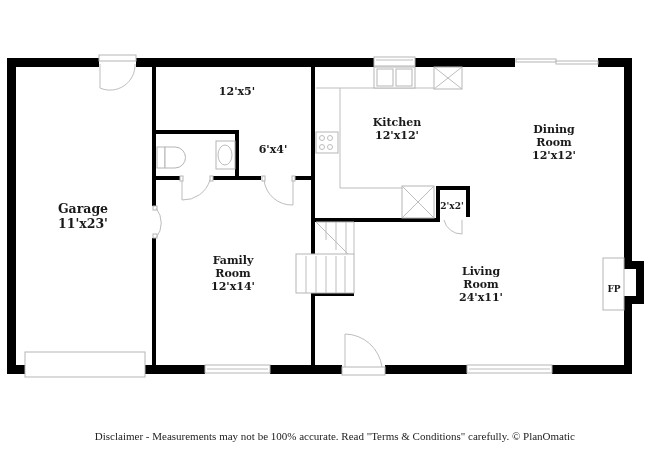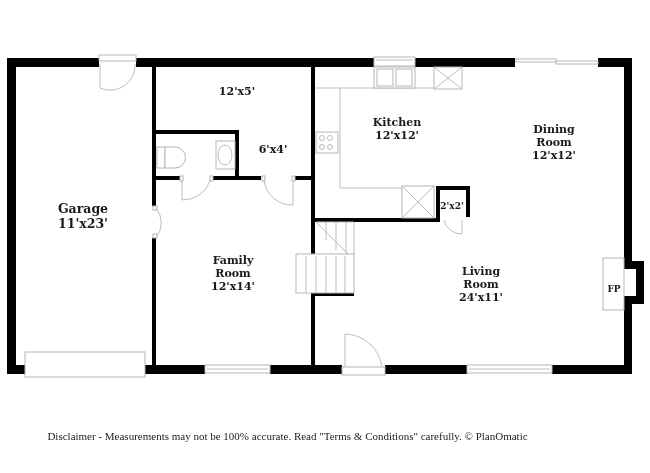--- a/index.html
+++ b/index.html
@@ -2,21 +2,21 @@
 <html><head>
 <meta charset="utf-8">
 <style>
   html, body { margin:0; padding:0; background:#ffffff; }
   body { width:650px; height:473px; position:relative; overflow:hidden; font-family:"DejaVu Serif", serif; }
   #plan { position:absolute; left:0; top:0; width:650px; height:473px; }
   .lbl { font-family:"DejaVu Serif", serif; font-weight:bold; fill:#1a1a1a; text-anchor:middle; }
   .lbl-big { font-size:12.5px; }
   .lbl-small { font-size:11px; }
   .lbl-tiny { font-size:9px; }
-  .disclaimer { position:absolute; left:0; top:430px; width:575px; text-align:center; font-family:"Liberation Serif", serif; font-size:11px; color:#222; }
+  .disclaimer { position:absolute; left:0; top:430px; width:575px; text-align:right; font-family:"Liberation Serif", serif; font-size:11px; color:#222; }
   .wall { fill:#000; }
   .thin { stroke:#bdbdbd; stroke-width:1; fill:none; }
   .fix { stroke:#b5b5b5; stroke-width:1; fill:#fff; }
 </style>
 </head>
 <body>
 
 <svg id="plan" viewBox="0 0 650 473" xmlns="http://www.w3.org/2000/svg">
 
   <g>

